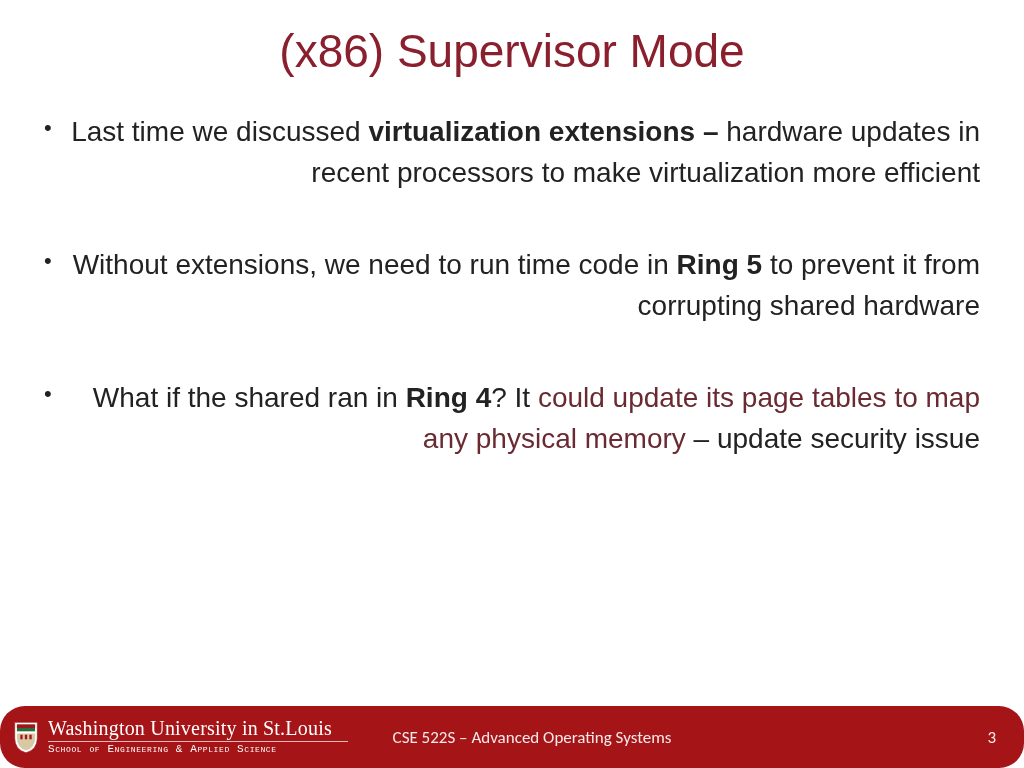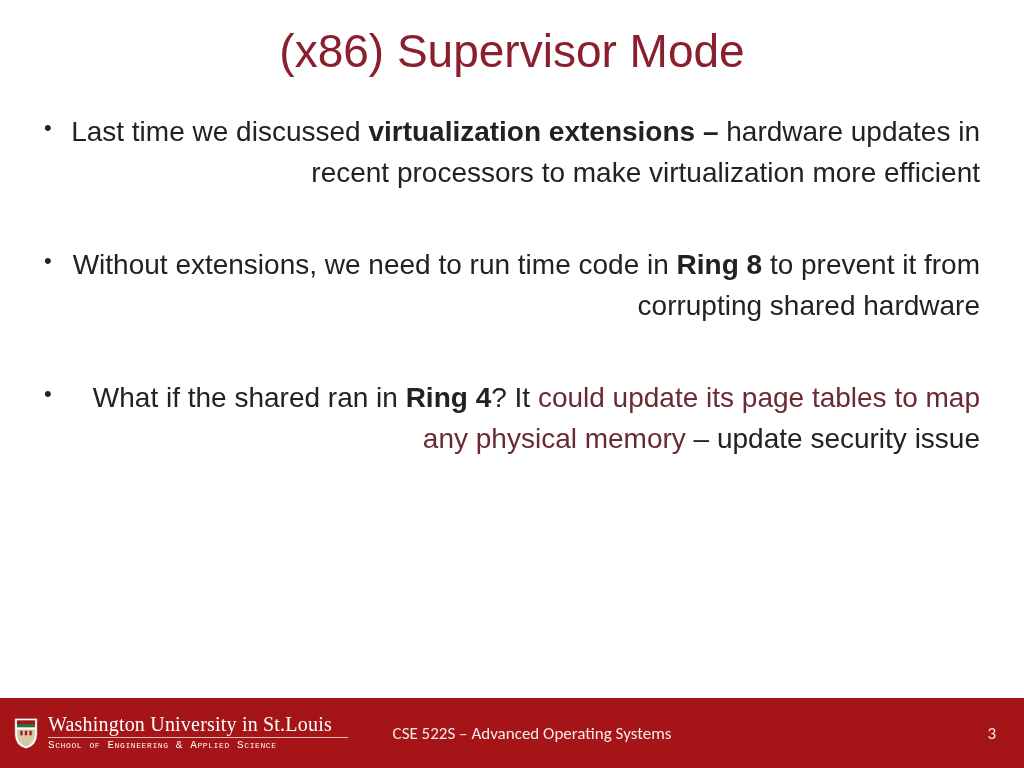--- a/index.html
+++ b/index.html
@@ -5,21 +5,21 @@
   * { margin: 0; padding: 0; box-sizing: border-box; }
   html, body { width: 1024px; height: 768px; overflow: hidden; font-family: Verdana, Geneva, sans-serif; background: #fff; }
   .slide { width: 1024px; height: 768px; position: relative; display: flex; flex-direction: column; }
   .title { text-align: center; font-size: 46px; color: #8a1f2d; font-weight: 400; margin-top: 24px; margin-bottom: 34px; }
   .content { flex: 1; padding: 0 44px 0 38px; text-align: right; }
   ul.bullets { list-style: none; }
   ul.bullets > li { position: relative; padding-left: 30px; margin-bottom: 52px; font-size: 28px; line-height: 1.45; color: #222; }
   ul.bullets > li::before { content: "•"; position: absolute; left: 6px; top: 0; color: #222; font-size: 22px; }
   .b { font-weight: 700; }
   .accent { color: #6a2a32; }
-  .footer { height: 70px; background: #a51417; color: #fff; display: flex; align-items: center; justify-content: space-between; padding: 0 28px 0 12px; position: relative; }
+  .footer { height: 62px; background: #a51417; color: #fff; display: flex; align-items: center; justify-content: space-between; padding: 0 28px 0 12px; position: relative; border-radius: 25px; }
   .footer-center { position: absolute; left: 0; right: 8px; text-align: center; font-size: 17px; font-family: Calibri, Arial, sans-serif; color: #f5eaea; pointer-events: none; padding-left: 48px; }
   .footer-right { font-size: 17px; font-family: Calibri, Arial, sans-serif; color: #f5eaea; margin-left: auto; }
   .branding { display: flex; align-items: center; gap: 8px; height: 100%; }
   .shield { width: 28px; height: 34px; position: relative; }
   .shield svg { width: 100%; height: 100%; }
   .brand-text { display: flex; flex-direction: column; justify-content: center; line-height: 1.05; }
   .univ { font-family: Georgia, 'Times New Roman', serif; font-size: 20px; color: #fff; letter-spacing: 0.2px; }
   .divider { height: 1px; background: rgba(255,255,255,0.7); margin: 2px 0 2px 0; width: 300px; }
   .school { font-family: Liberation Mono, monospace; font-size: 11px; letter-spacing: 0.6px; color: #fff; font-variant: small-caps; }
 </style>
@@ -28,21 +28,21 @@
 
 <div class="slide">
   <h1 class="title">(x86) Supervisor Mode</h1>
 
   <div class="content">
     <ul class="bullets">
       <li>
         <span>Last time we discussed </span><span class="b">virtualization extensions – </span><span>hardware updates in recent processors to make virtualization more efficient</span>
       </li>
       <li>
-        <span>Without extensions, we need to run time code in </span><span class="b">Ring 8</span><span> to prevent it from corrupting shared hardware</span>
+        <span>Without extensions, we need to run time code in </span><span class="b">Ring 5</span><span> to prevent it from corrupting shared hardware</span>
       </li>
       <li>
         <span>What if the shared ran in </span><span class="b">Ring 4</span><span>? It </span><span class="accent">could update its page tables to map any physical memory</span><span> – update security issue</span>
       </li>
     </ul>
   </div>
 
   <div class="footer">
     <div class="branding">
       <div class="shield">

